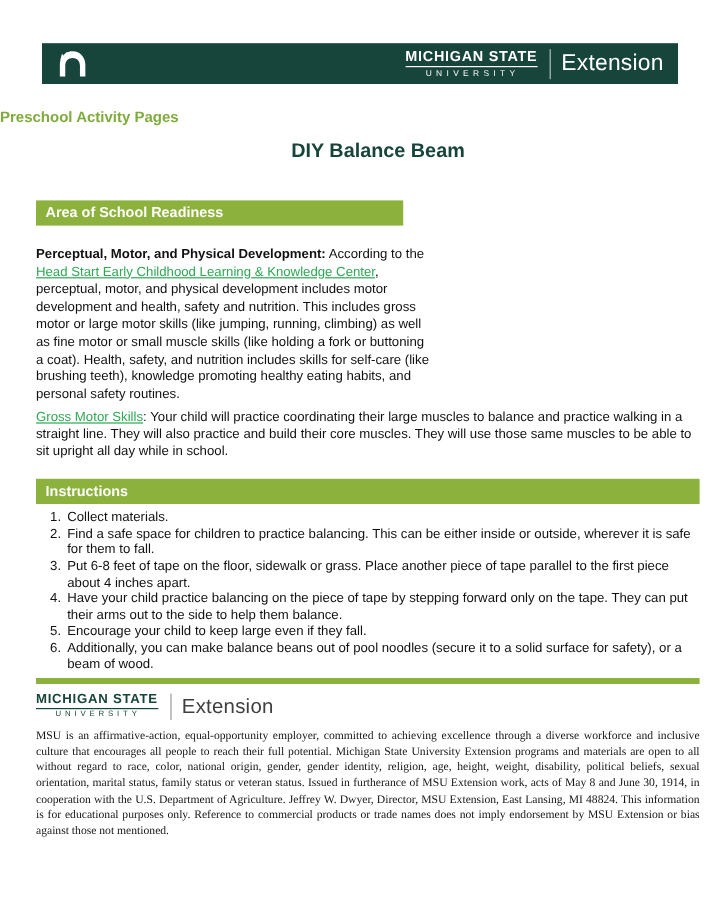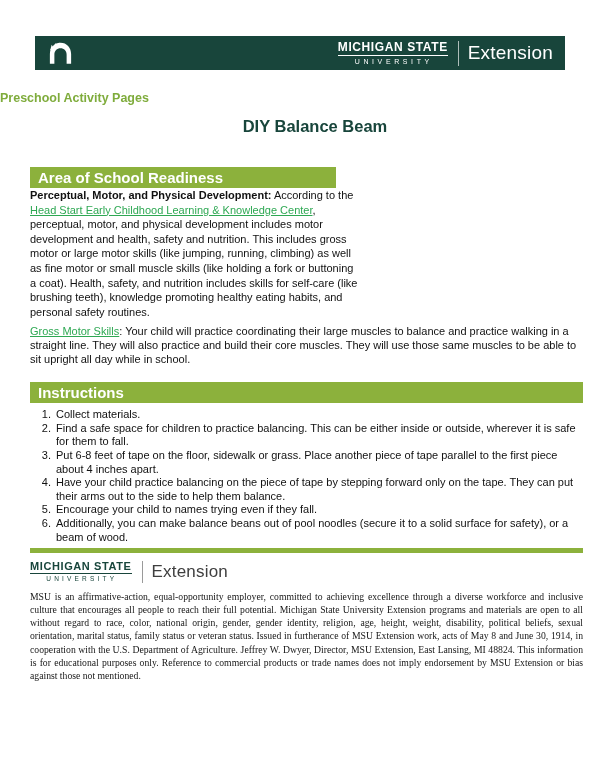--- a/index.html
+++ b/index.html
@@ -34,31 +34,31 @@
   .ext-word { font-size:19px; font-weight:400; letter-spacing:0.2px; }
 
   
   .eyebrow { margin-top:21px; text-align:left; font-size:12.5px; font-weight:bold; color:#7FAC3C; }
   .main-title { margin-top:12px; text-align:center; font-size:16.5px; font-weight:bold; color:#18453B;padding-left:30px; }
 
   
   .content { margin:0 17px 0 30px; }
   .section-bar {
     background:#8CB13C; color:#ffffff;
-    font-size:15px; font-weight:bold;
+    font-size:12px; font-weight:bold;
     height:21px; line-height:21px;
     padding-left:8px; box-sizing:border-box;
   }
   .columns { display:flex; align-items:flex-start; }
   .col-left { width:332px; flex:0 0 332px; }
   .col-right { width:211px; flex:0 0 211px; margin-left:10px; }
   .area-bar { width:306px; margin-top:31px; }
 
   .body-text { font-size:11px; line-height:14.6px; color:#111; }
-  .col-left .body-text { }
+  .col-left .body-text { margin-top:17px; }
   .lead-bold { font-weight:bold; }
   a.green-link, .green-link { color:#2EA853; text-decoration:underline; cursor:pointer; }
 
   .materials-rule { height:5px; background:#8CB13C; margin-top:49px; }
   .materials-heading { margin-top:9px; font-size:11px; font-weight:bold; color:#111; }
   .materials-list { margin:8px 0 0 0; padding-left:15px; font-size:11px; line-height:14px; color:#111; }
   .materials-list li { margin-bottom:1px; }
 
   .purpose-bar { margin-top:18px; }
   .purpose-text { margin-top:5px; font-size:11px; line-height:14px; color:#111; }
@@ -125,21 +125,21 @@
     <div class="body-text purpose-text">
       <a class="green-link" href="#">Gross Motor Skills</a><span>: Your child will practice coordinating their large muscles to balance and practice walking in a straight line. They will also practice and build their core muscles. They will use those same muscles to be able to sit upright all day while in school.</span>
     </div>
 
     <div class="section-bar instructions-bar">Instructions</div>
     <ol class="steps-list">
       <li>Collect materials.</li>
       <li>Find a safe space for children to practice balancing. This can be either inside or outside, wherever it is safe for them to fall.</li>
       <li>Put 6-8 feet of tape on the floor, sidewalk or grass. Place another piece of tape parallel to the first piece about 4 inches apart.</li>
       <li>Have your child practice balancing on the piece of tape by stepping forward only on the tape. They can put their arms out to the side to help them balance.</li>
-      <li>Encourage your child to names trying even if they fall.</li>
+      <li>Encourage your child to keep large even if they fall.</li>
       <li>Additionally, you can make balance beans out of pool noodles (secure it to a solid surface for safety), or a beam of wood.</li>
     </ol>
 
     <div class="bottom-rule"></div>
     <div class="footer-brand">
       <div class="wordmark">
         <div class="wm-top">MICHIGAN STATE</div>
         <div class="wm-bottom">UNIVERSITY</div>
       </div>
       <div class="vert-div"></div>

